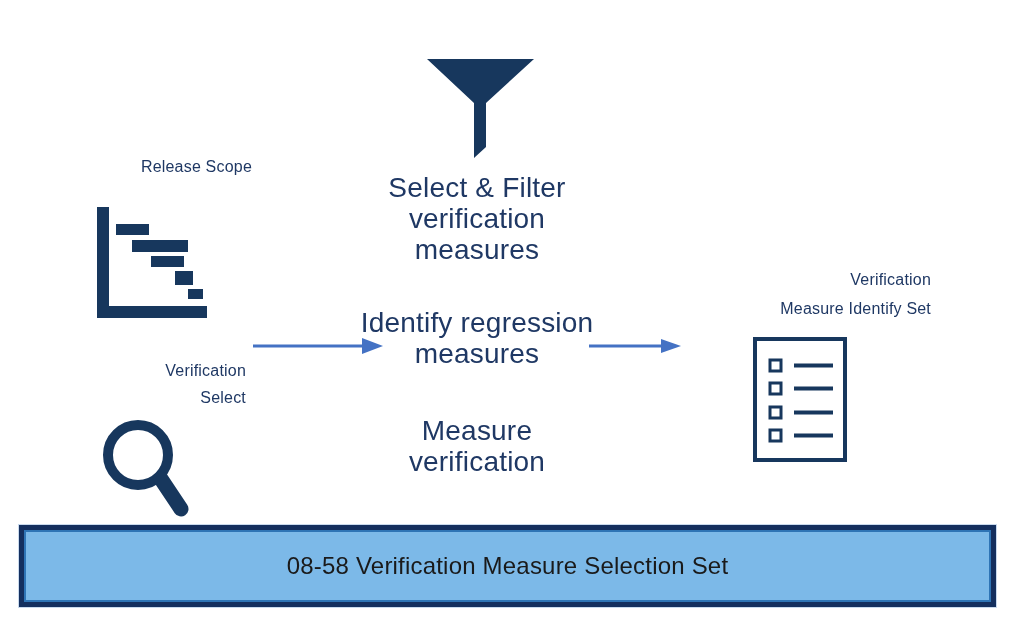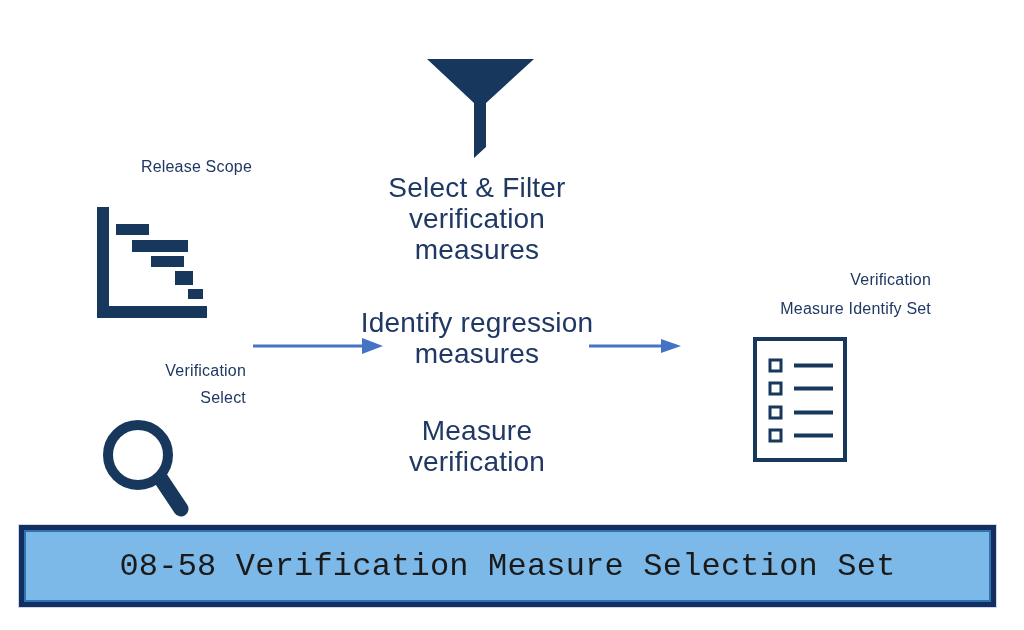--- a/index.html
+++ b/index.html
@@ -26,21 +26,21 @@
   .steps-block{position:absolute;left:352px;width:250px;text-align:center;
     color:var(--navy-text);font-size:28px;line-height:31px;letter-spacing:0.2px;}
   .banner{
     position:absolute;left:19px;top:525px;width:977px;height:82px;
     background:var(--banner-fill);
     border:5px solid var(--banner-border);
     box-shadow:inset 0 0 0 2px var(--banner-inner), 0 0 0 1px #c9daee;
   }
   .banner-title{
     width:100%;height:100%;display:flex;align-items:center;justify-content:center;
-    font-size:32px;color:var(--banner-text);letter-spacing:0.2px;font-family:Liberation Mono, monospace;
+    font-size:24px;color:var(--banner-text);letter-spacing:0.2px;
   }
 </style>
 </head>
 <body>
 
 <div class="stage">
 
   <div class="lbl" style="left:52px;top:158px;width:200px;">Release Scope</div>
 
   <svg class="icon-svg" style="left:92px;top:203px;" width="118" height="118" viewBox="0 0 118 118">

